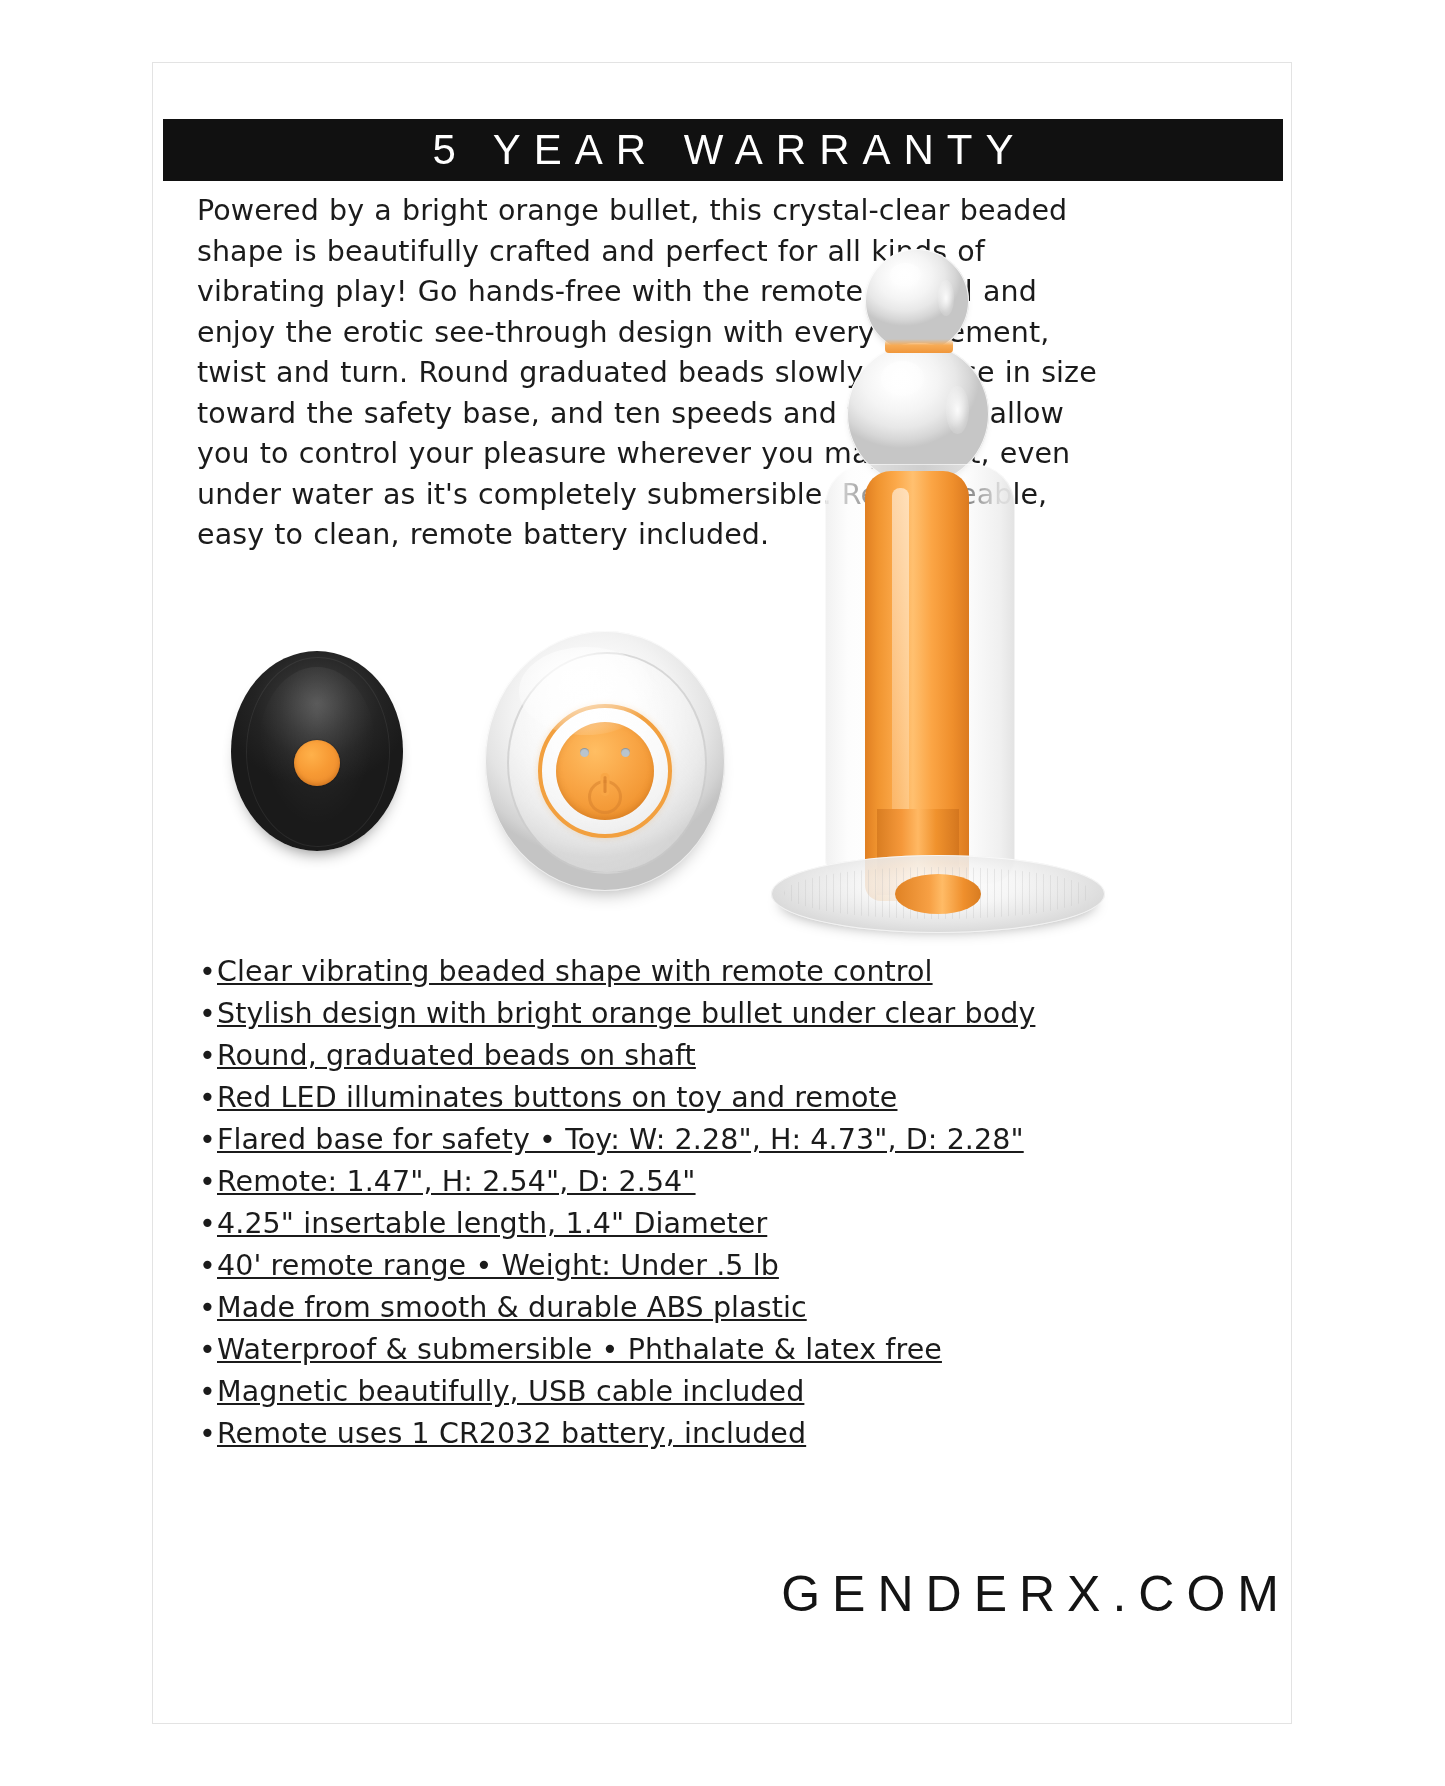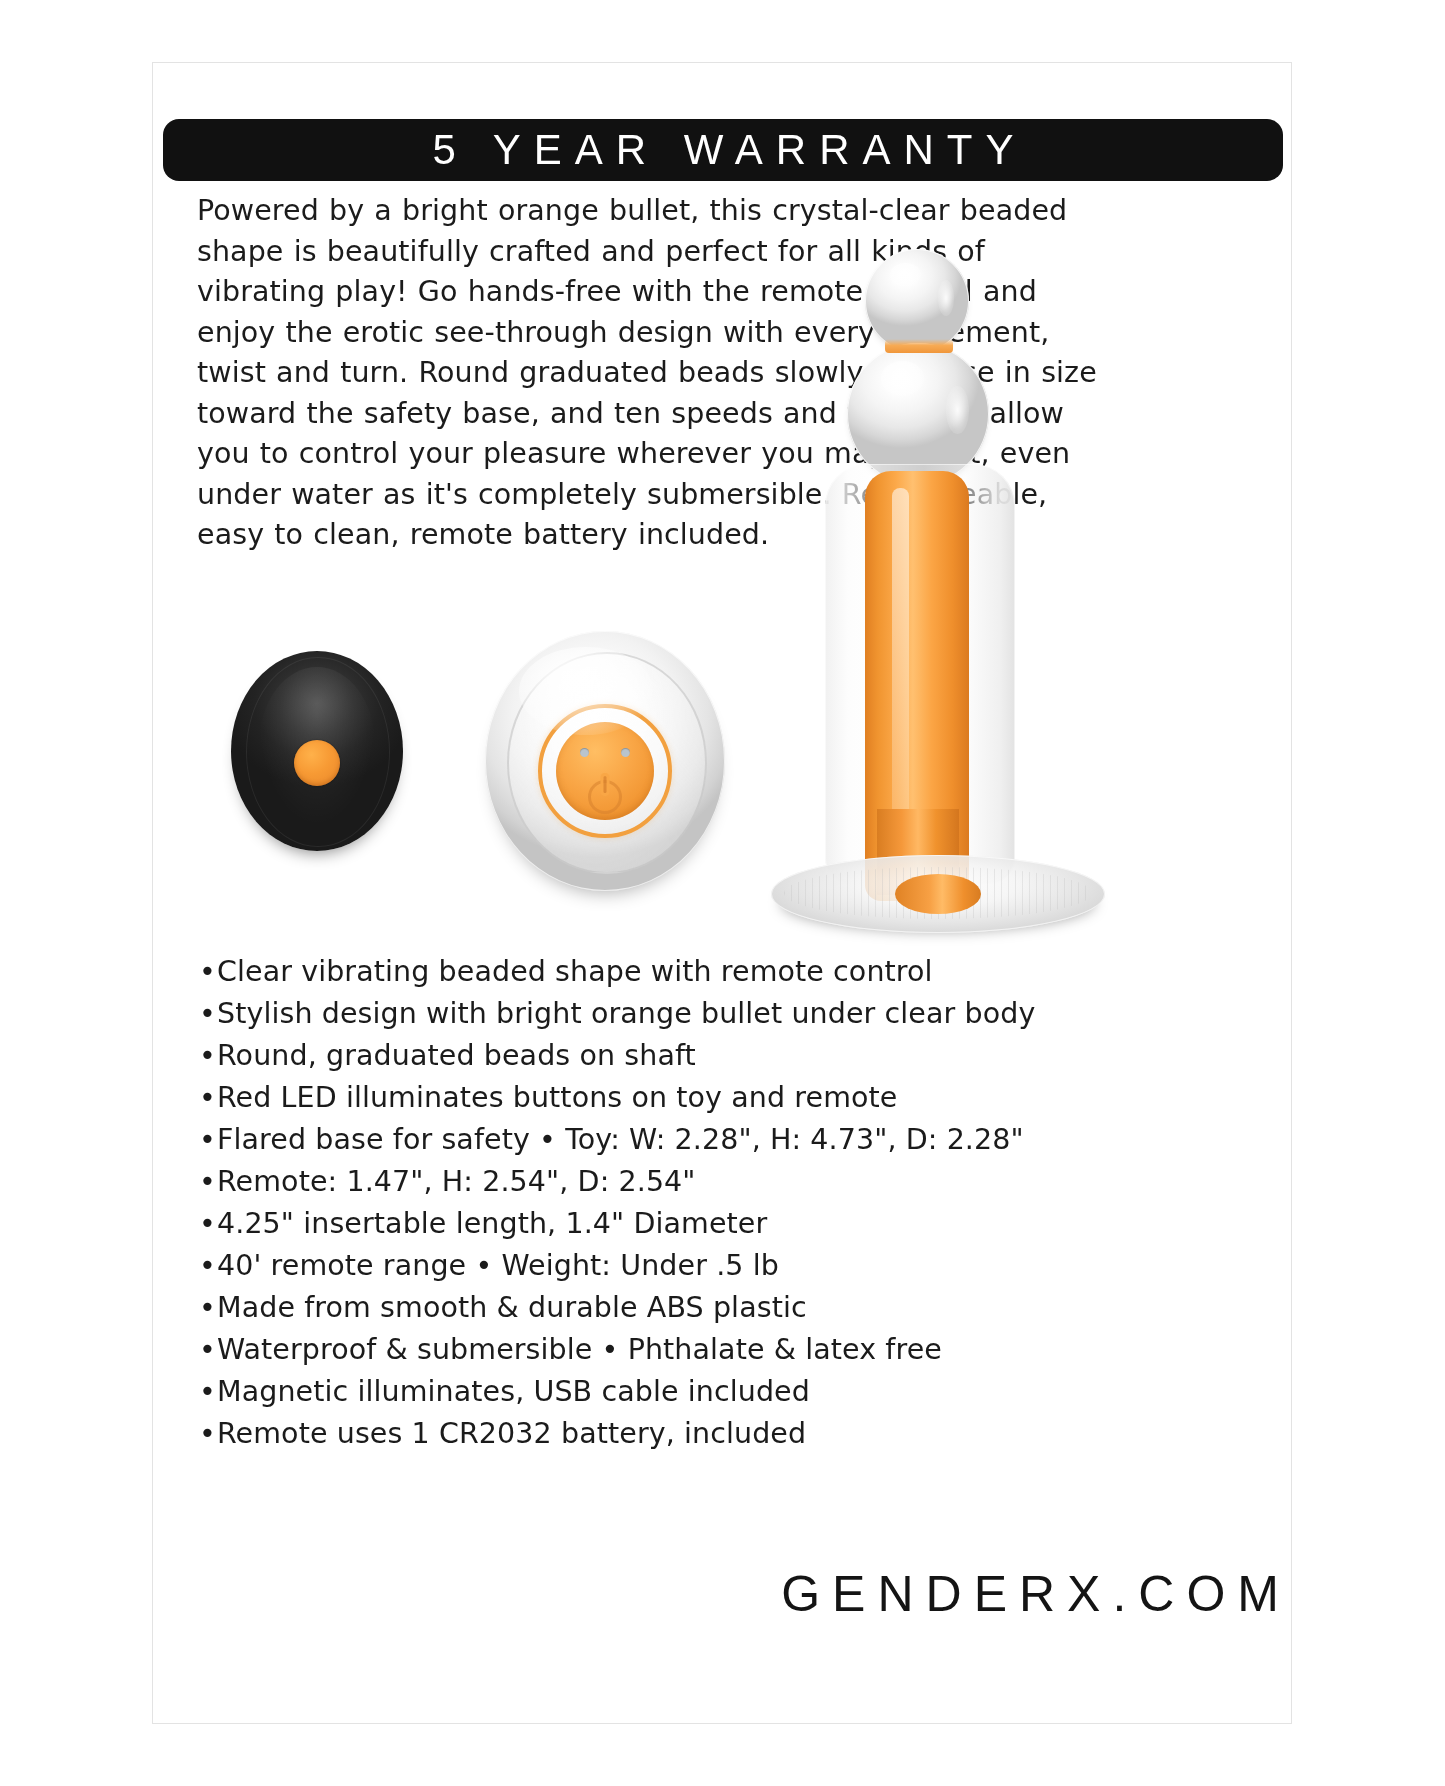--- a/index.html
+++ b/index.html
@@ -38,21 +38,20 @@
   .warranty-bar {
     position: absolute;
     left: 10px;
     top: 56px;
     width: 1120px;
     height: 62px;
     background: #111111;
     display: flex;
     align-items: center;
     justify-content: center;
-    border-radius: 16px;
   }
   .warranty-text {
     color: #ffffff;
     font-family: "Liberation Sans", sans-serif;
     font-size: 42px;
     font-weight: 400;
     letter-spacing: 13px;
     text-indent: 13px;
     white-space: nowrap;
   }
@@ -378,20 +377,21 @@
     top: 888px;
     width: 1050px;
     font-family: "DejaVu Sans", sans-serif;
     font-size: 28.5px;
     line-height: 42px;
     color: #1b1b1b;
     letter-spacing: 0.1px;
   }
   .feature-item {
     white-space: nowrap;
+    text-decoration: underline;
   }
   .feature-item .b {
     display: inline-block;
     width: 18px;
   }
 
   
   .brand {
     position: absolute;
     left: 0;
@@ -452,20 +452,20 @@
       <div class="feature-item"><span class="b">•</span><span>Clear vibrating beaded shape with remote control</span></div>
       <div class="feature-item"><span class="b">•</span><span>Stylish design with bright orange bullet under clear body</span></div>
       <div class="feature-item"><span class="b">•</span><span>Round, graduated beads on shaft</span></div>
       <div class="feature-item"><span class="b">•</span><span>Red LED illuminates buttons on toy and remote</span></div>
       <div class="feature-item"><span class="b">•</span><span>Flared base for safety • Toy: W: 2.28", H: 4.73", D: 2.28"</span></div>
       <div class="feature-item"><span class="b">•</span><span>Remote: 1.47", H: 2.54", D: 2.54"</span></div>
       <div class="feature-item"><span class="b">•</span><span>4.25" insertable length, 1.4" Diameter</span></div>
       <div class="feature-item"><span class="b">•</span><span>40' remote range • Weight: Under .5 lb</span></div>
       <div class="feature-item"><span class="b">•</span><span>Made from smooth &amp; durable ABS plastic</span></div>
       <div class="feature-item"><span class="b">•</span><span>Waterproof &amp; submersible • Phthalate &amp; latex free</span></div>
-      <div class="feature-item"><span class="b">•</span><span>Magnetic illuminates, USB cable included</span></div>
+      <div class="feature-item"><span class="b">•</span><span>Magnetic beautifully, USB cable included</span></div>
       <div class="feature-item"><span class="b">•</span><span>Remote uses 1 CR2032 battery, included</span></div>
     </div>
 
     <div class="brand">GENDERX.COM</div>
 
   </div>
 </div>
 
 </body></html>

